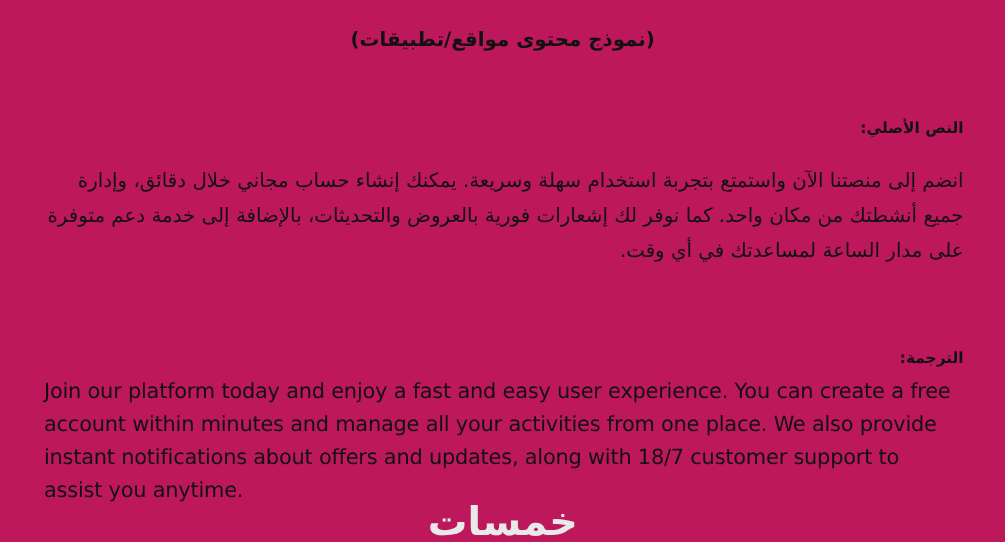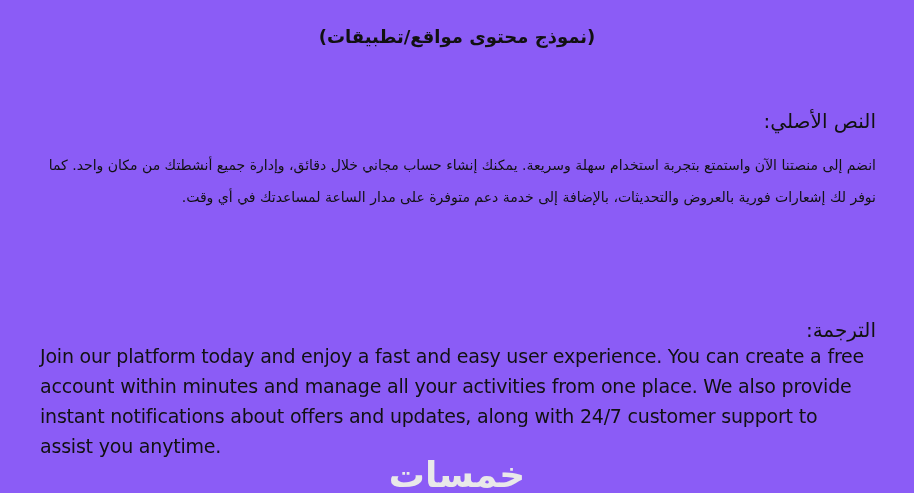--- a/index.html
+++ b/index.html
@@ -4,55 +4,55 @@
 <style>
   html, body {
     margin: 0;
     padding: 0;
     background: #ffffff;
   }
   .page {
     position: relative;
     width: 914px;
     height: 493px;
-    background: #8b5cf6;
+    background: #be185d;
     overflow: hidden;
     font-family: "DejaVu Sans", "Liberation Sans", sans-serif;
     color: #111111;
   }
   .doc-title {
     position: absolute;
     top: 26px;
     left: 0;
     width: 100%;
     text-align: center;
     direction: rtl;
     font-weight: bold;
     font-size: 18px;
     letter-spacing: 0.2px;
   }
   .section-heading {
     position: absolute;
     right: 38px;
     direction: rtl;
     text-align: center;
-    font-weight: normal;
-    font-size: 20px;
+    font-weight: bold;
+    font-size: 14px;
   }
   .heading-original { top: 109px; }
   .heading-translation { top: 294px; margin-top: 24px; }
   .para {
     position: absolute;
     left: 40px;
     right: 38px;
   }
   .para-arabic {
     top: 149px;
     direction: rtl;
-    font-size: 14px;
+    font-size: 18px;
     line-height: 32px;
   }
   .para-english {
     top: 341px;
     direction: ltr;
     text-align: left;
     font-size: 19px;
     line-height: 30px;
     letter-spacing: -0.2px;
   }
@@ -75,17 +75,17 @@
 <div class="page">
 
   <div class="doc-title">(نموذج محتوى مواقع/تطبيقات)</div>
 
   <div class="section-heading heading-original">النص الأصلي:</div>
 
   <div class="para para-arabic">انضم إلى منصتنا الآن واستمتع بتجربة استخدام سهلة وسريعة. يمكنك إنشاء حساب مجاني خلال دقائق، وإدارة جميع أنشطتك من مكان واحد. كما نوفر لك إشعارات فورية بالعروض والتحديثات، بالإضافة إلى خدمة دعم متوفرة على مدار الساعة لمساعدتك في أي وقت.</div>
 
   <div class="section-heading heading-translation">الترجمة:</div>
 
-  <div class="para para-english">Join our platform today and enjoy a fast and easy user experience. You can create a free account within minutes and manage all your activities from one place. We also provide instant notifications about offers and updates, along with 24/7 customer support to assist you anytime.</div>
+  <div class="para para-english">Join our platform today and enjoy a fast and easy user experience. You can create a free account within minutes and manage all your activities from one place. We also provide instant notifications about offers and updates, along with 18/7 customer support to assist you anytime.</div>
 
   <div class="watermark">خمسات</div>
 
 </div>
 
 </body></html>

